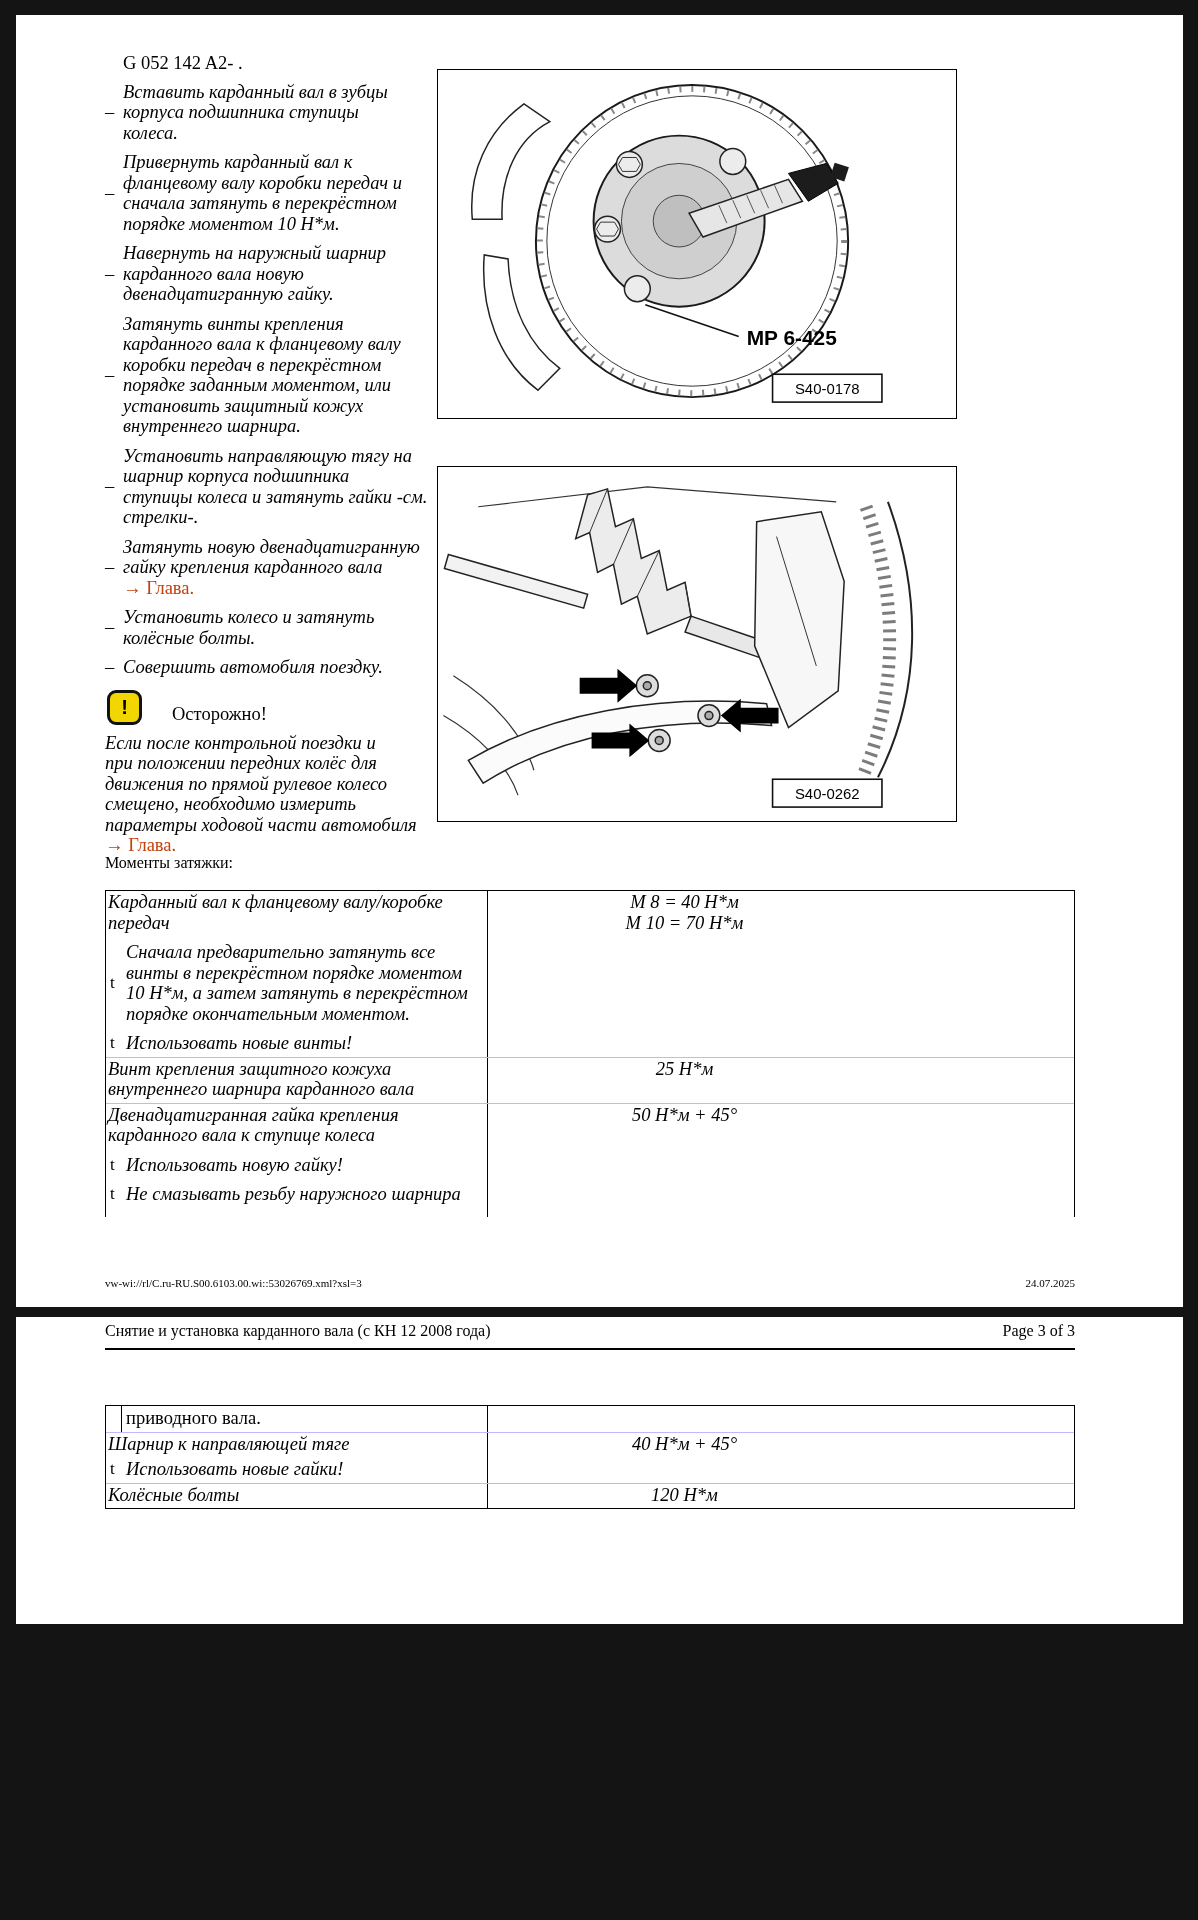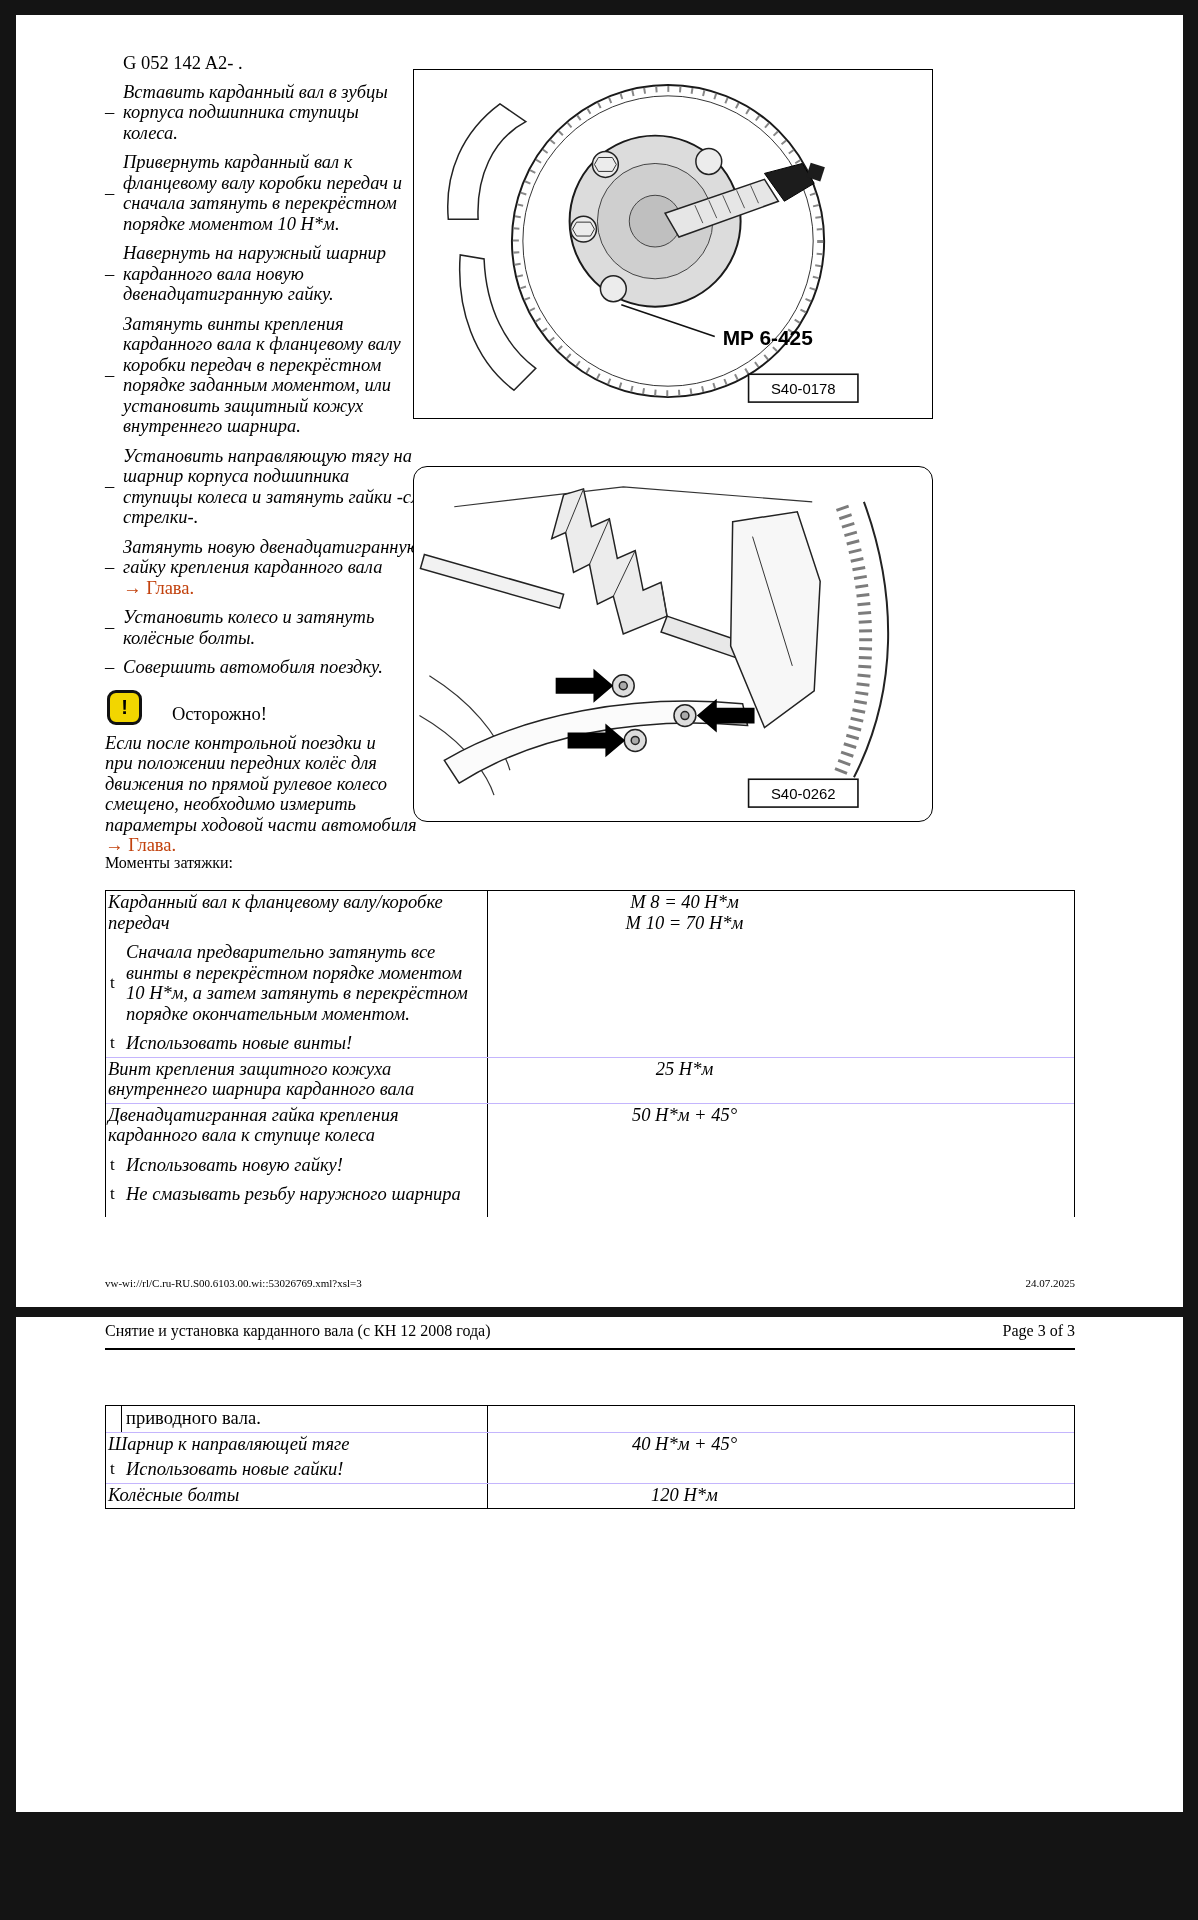--- a/index.html
+++ b/index.html
@@ -1,16 +1,16 @@
 <!DOCTYPE html>
 <html><head>
 <meta charset="utf-8">
 <style>
   html,body{margin:0;padding:0;background:#141414;}
-  .canvas{position:relative;width:1198px;height:1812px;background:#141414;overflow:hidden;
+  .canvas{position:relative;width:1198px;height:1624px;background:#141414;overflow:hidden;
           font-family:"Liberation Serif","DejaVu Serif",serif;color:#000;}
   .page{position:absolute;left:16px;width:1167px;background:#ffffff;}
   .page1{top:15px;height:1292px;}
   .page2{top:1317px;height:586px;}
 
   
   .text-col{position:absolute;left:89px;top:38px;width:336px;font-size:18.5px;line-height:20.5px;}
   .part-number{margin-left:18px;margin-bottom:8px;}
   .step{display:flex;align-items:center;margin-bottom:9px;}
   .dash{flex:0 0 18px;}
@@ -33,23 +33,23 @@
   .tl{width:382px;flex:0 0 382px;border-right:1px solid #000;padding:1px 4px 3px 2px;box-sizing:border-box;}
   .tl.subrow{display:flex;align-items:center;padding-top:6px;padding-left:4px;}
   .tl.lastrow{padding-bottom:12px;}
   .bullet{flex:0 0 16px;font-size:17px;}
   .tr-cell{flex:1;padding:1px 193px 3px 0;text-align:center;box-sizing:border-box;}
   .tl.cont{display:flex;align-items:stretch;padding:0;}
   .cont-spacer{flex:0 0 15px;border-right:1px solid #000;}
   .cont-text{padding:2px 4px 3px 4px;}
 
   
-  .figure{position:absolute;left:397px;width:520px;border:1.5px solid #000;background:#fff;box-sizing:border-box;}
+  .figure{position:absolute;left:421px;width:520px;border:1.5px solid #000;background:#fff;box-sizing:border-box;}
   .fig1{top:54px;height:350px;}
-  .fig2{top:451px;height:356px;border-radius:14px;}
+  .fig2{top:451px;height:356px;}
   .figure svg{display:block;width:100%;height:100%;}
   .tool-label{font:bold 21px "Liberation Sans",sans-serif;fill:#000;}
   .fig-code{font:15px "Liberation Sans",sans-serif;fill:#000;}
 
   
   .footer1{position:absolute;left:89px;top:1262px;width:970px;display:flex;justify-content:space-between;font-size:11px;}
   .p2-header{position:absolute;left:89px;top:5px;width:970px;display:flex;justify-content:space-between;font-size:16px;}
   .p2-rule{position:absolute;left:89px;top:31px;width:970px;border-top:2px solid #000;}
   .t2{top:88px;}
 </style>

